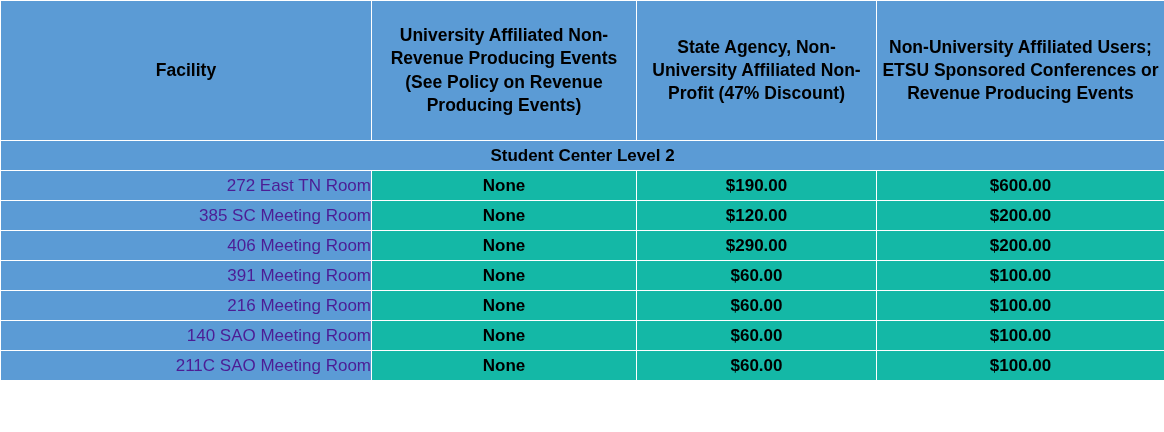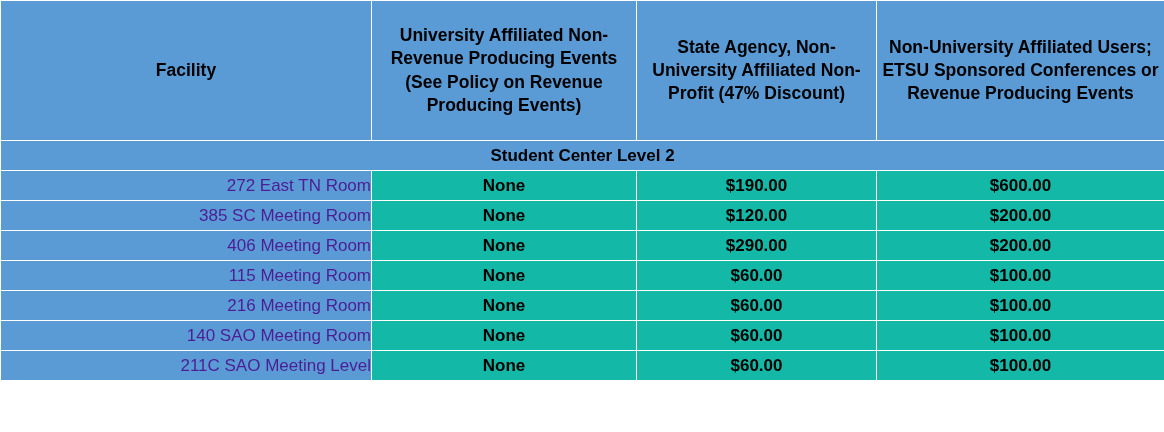--- a/index.html
+++ b/index.html
@@ -128,42 +128,42 @@
       </tr>
 
       <tr class="data-row">
         <td class="facility-cell"><span>406 Meeting Room</span></td>
         <td class="value-cell">None</td>
         <td class="value-cell">$290.00</td>
         <td class="value-cell">$200.00</td>
       </tr>
 
       <tr class="data-row">
-        <td class="facility-cell"><span>115 Meeting Room</span></td>
+        <td class="facility-cell"><span>391 Meeting Room</span></td>
         <td class="value-cell">None</td>
         <td class="value-cell">$60.00</td>
         <td class="value-cell">$100.00</td>
       </tr>
 
       <tr class="data-row">
         <td class="facility-cell"><span>216 Meeting Room</span></td>
         <td class="value-cell">None</td>
         <td class="value-cell">$60.00</td>
         <td class="value-cell">$100.00</td>
       </tr>
 
       <tr class="data-row">
         <td class="facility-cell"><span>140 SAO Meeting Room</span></td>
         <td class="value-cell">None</td>
         <td class="value-cell">$60.00</td>
         <td class="value-cell">$100.00</td>
       </tr>
 
       <tr class="data-row">
-        <td class="facility-cell"><span>211C SAO Meeting Level</span></td>
+        <td class="facility-cell"><span>211C SAO Meeting Room</span></td>
         <td class="value-cell">None</td>
         <td class="value-cell">$60.00</td>
         <td class="value-cell">$100.00</td>
       </tr>
     </tbody>
   </table>
   <div class="bottom-blank"></div>
 </div>
 
 </body></html>

